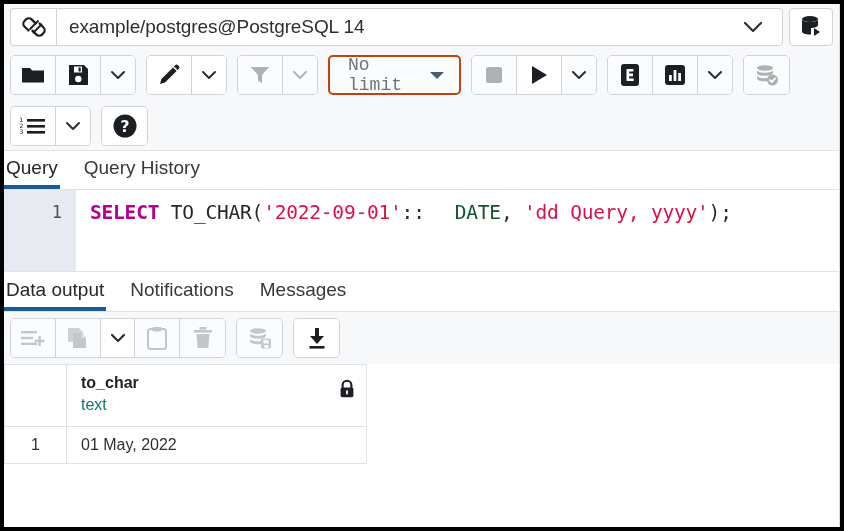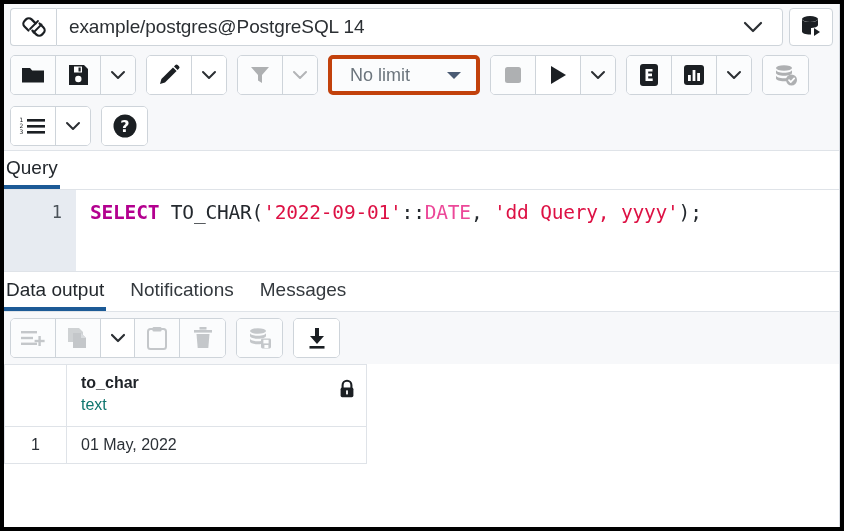--- a/index.html
+++ b/index.html
@@ -102,25 +102,26 @@
   .tb-btn.white { background: #ffffff; }
   .tb-btn.caret { min-width: 34px; }
   .tb-btn.caret.white { background: #ffffff; }
   .tb-btn.disabled svg { opacity: 0.34; }
 
   .limit-box {
     display: flex;
     align-items: center;
     justify-content: space-between;
     height: 40px;
-    width: 152px;
-    border: 4px solid #c2410c;
+    width: 133px;
+    border: 2px solid #c2410c;
     border-radius: 5px;
     background: #fbfcfd;
     padding: 0 12px 0 18px;
+    font-family: Liberation Mono, monospace;
   }
   .limit-text {
     font-size: 18px;
     color: #6c757d;
   }
 
   
   .tabs {
     display: flex;
     align-items: flex-end;
@@ -162,21 +163,21 @@
     flex: 1;
     padding: 11px 0 0 14px;
     font-family: "DejaVu Sans Mono", monospace;
     font-size: 19.5px;
     white-space: pre;
     letter-spacing: -0.2px;
   }
   .kw    { color: #b3008f; font-weight: bold; }
   .fn    { color: #24292e; }
   .str   { color: #d14; }
-  .type  { color: #ec4899; }
+  .type  { color: #14532d; margin-left: 30px; }
   .punct { color: #24292e; }
 
   
   .tabs.lower { border-top: none; }
 
   
   .res-toolbar {
     display: flex;
     align-items: center;
     height: 52px;
@@ -459,20 +460,21 @@
             <circle cx="13" cy="13" r="11.5" fill="#1b1f23"></circle>
             <text x="13" y="19" text-anchor="middle" fill="#fff" font-family="DejaVu Sans, sans-serif" font-size="16" font-weight="bold">?</text>
           </svg>
         </span>
       </div>
     </div>
   </div>
 
   <div class="tabs">
     <div class="tab active">Query</div>
+    <div class="tab">Query History</div>
   </div>
 
   <div class="editor">
     <div class="gutter">
       <div>1</div>
     </div>
     <div class="code"><span class="kw">SELECT</span><span class="punct"> </span><span class="fn">TO_CHAR</span><span class="punct">(</span><span class="str">'2022-09-01'</span><span class="punct">::</span><span class="type">DATE</span><span class="punct">, </span><span class="str">'dd Query, yyyy'</span><span class="punct">);</span></div>
   </div>
 
   <div class="tabs lower">

